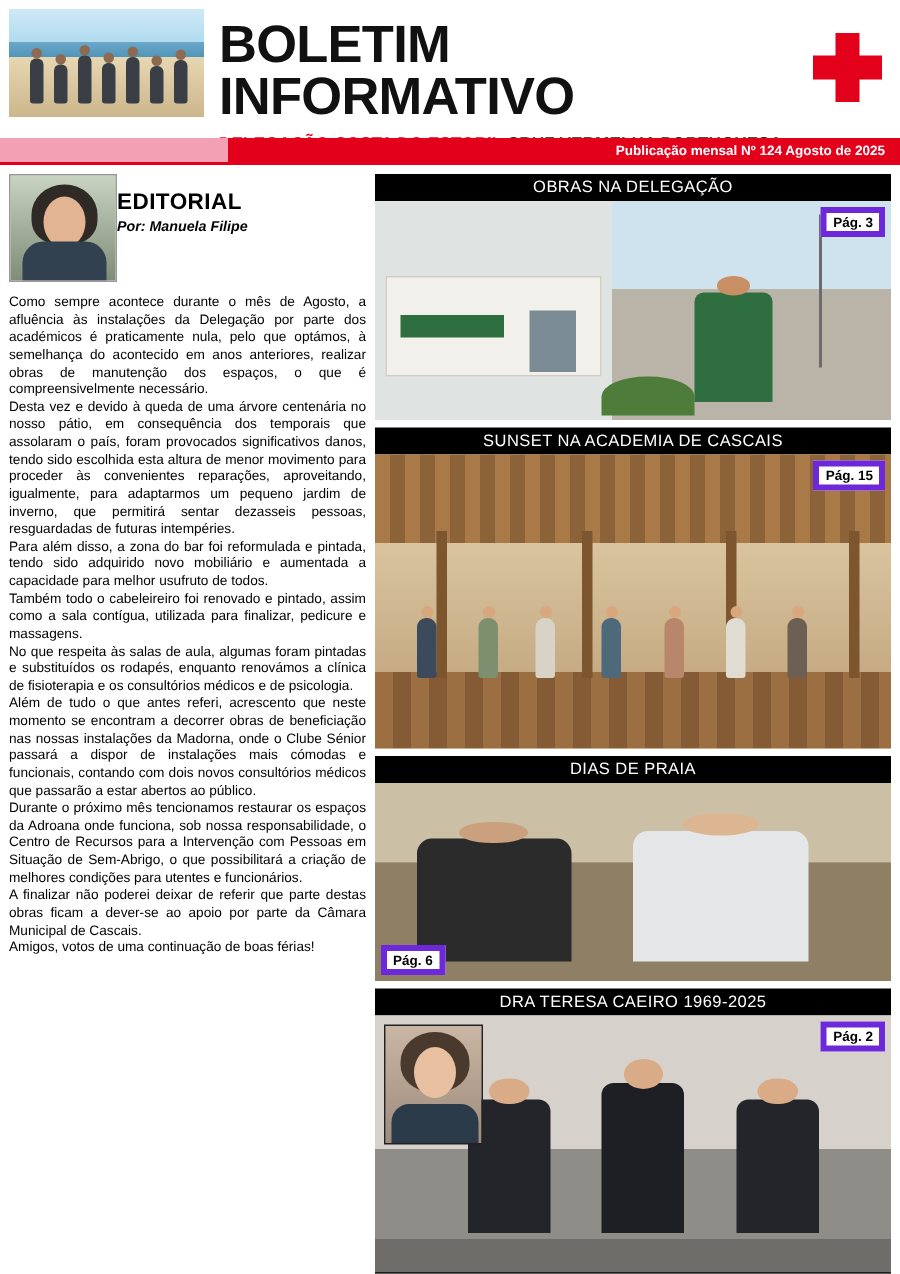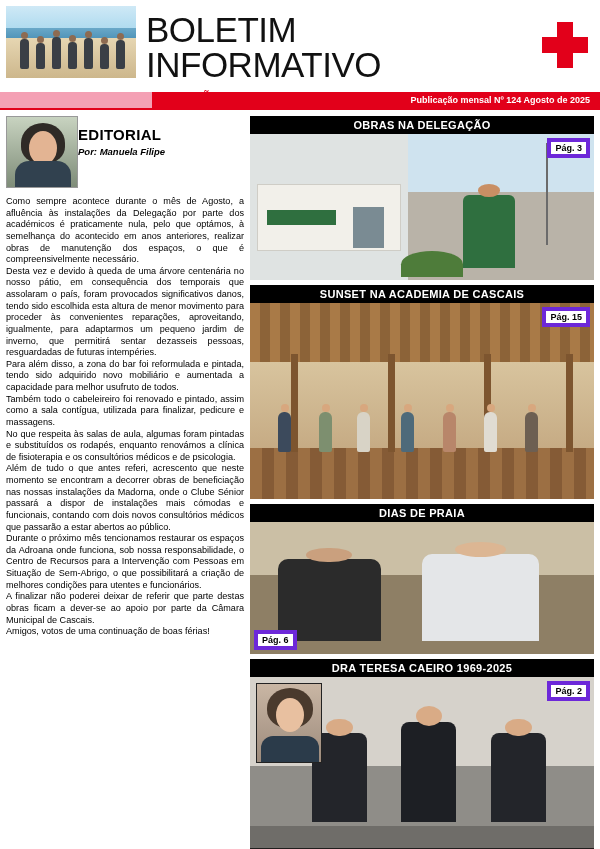--- a/index.html
+++ b/index.html
@@ -29,21 +29,21 @@
   .mast-photo .person {
     position:absolute; bottom:12%; width:9px; height:30px; border-radius:4px 4px 2px 2px;
     background:#3a3f46;
   }
   .mast-photo .person:after{
     content:""; position:absolute; left:1px; top:-7px; width:7px; height:7px;
     border-radius:50%; background:#8d6b52;
   }
   .mast-title-wrap { flex:1; padding:4px 6px 0 6px; }
   .mast-title {
-    font-weight:normal; font-size:35px; letter-spacing:-0.5px; line-height:1;
+    font-weight:bold; font-size:35px; letter-spacing:-0.5px; line-height:1;
     margin-top:8px; color:#111;
     font-family:"Liberation Sans", sans-serif;
   }
   .mast-sub {
     margin-top:9px; font-size:11.5px; font-weight:bold; line-height:1;
   }
   .mast-sub .red { color:#e2001a; }
   .mast-sub .black { color:#111; }
   .mast-cross { width:62px; position:relative; }
   .cross-shape {
@@ -89,21 +89,21 @@
   .ed-title { font-size:15px; font-weight:bold; letter-spacing:0.3px; }
   .ed-by { font-size:9.5px; font-style:italic; font-weight:bold; margin-top:3px; }
 
   .ed-text { margin-top:8px; font-size:9.1px; line-height:1.28; text-align:justify;
     hyphens:auto; }
   .ed-text p { margin:0 0 0 0; }
 
   
   .sec { margin-bottom:5px; }
   .sec-title {
-    background:#000; color:#fff; text-align:center; font-weight:bold;
+    background:#000; color:#fff; text-align:center; font-weight:normal;
     font-size:11px; padding:3px 0; letter-spacing:0.3px;
   }
   .photo {
     position:relative; overflow:hidden; border:0; background:#999;
   }
   .pag {
     position:absolute; right:4px; font-size:9px; font-weight:bold;
     background:#fff; color:#000; padding:1px 4px; border:4px solid #6d28d9;
   }
   .pag.tr { top:4px; }

